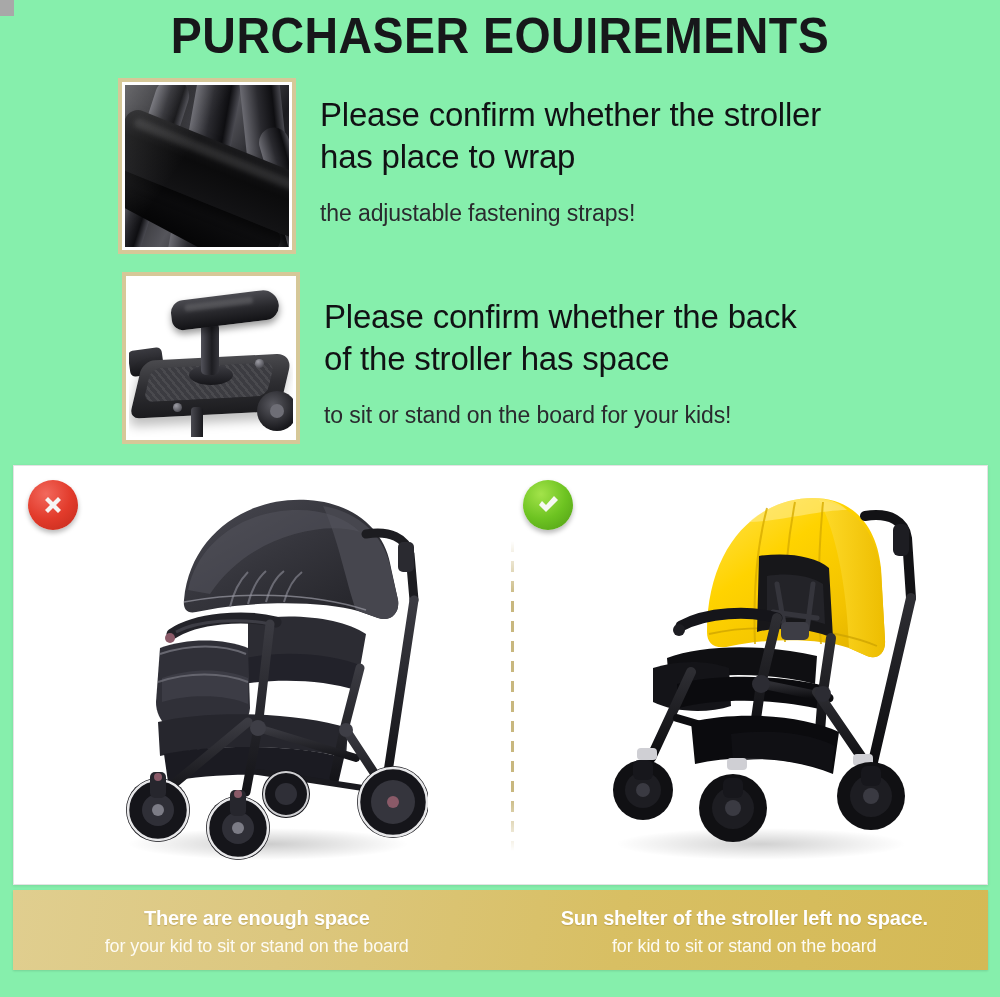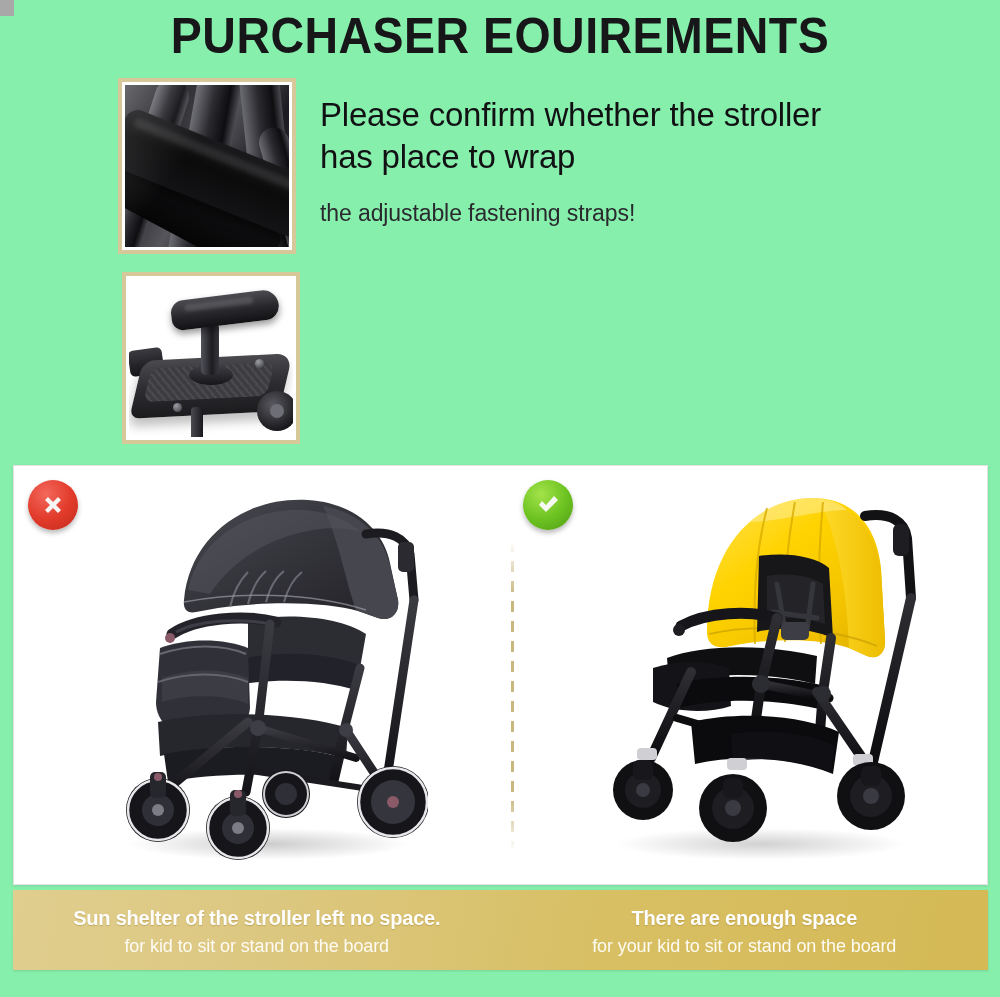--- a/index.html
+++ b/index.html
@@ -372,20 +372,25 @@
           <div class="postbase"></div>
           <div class="post"></div>
           <div class="saddle"></div>
           <div class="stem"></div>
           <div class="screw s1"></div>
           <div class="screw s2"></div>
         </div>
       </div>
     </div>
 
+    <div class="req-text">
+      <div class="req-head">Please confirm whether the back
+of the stroller has space</div>
+      <div class="req-sub">to sit or stand on the board for your kids!</div>
+    </div>
   </div>
 
   <div class="compare-card">
 
     <div class="badge bad">
       <svg width="28" height="28" viewBox="0 0 28 28" aria-hidden="true">
         <path d="M9 6 L14 11 L19 6 L22 9 L17 14 L22 19 L19 22 L14 17 L9 22 L6 19 L11 14 L6 9 Z" fill="#f6f6f4"></path>
       </svg>
     </div>
 
@@ -597,22 +602,22 @@
           <rect x="52" y="288" width="20" height="20" rx="6" fill="#17171c"></rect>
           <rect x="142" y="306" width="20" height="20" rx="6" fill="#17171c"></rect>
           <rect x="280" y="294" width="20" height="20" rx="6" fill="#17171c"></rect>
         </svg>
       </div>
     </div>
   </div>
 
   <div class="caption-bar">
     <div class="caption-col">
+      <div class="caption-main">There are enough space</div>
+      <div class="caption-sub">for your kid to sit or stand on the board</div>
+    </div>
+    <div class="caption-col">
       <div class="caption-main">Sun shelter of the stroller left no space.</div>
       <div class="caption-sub">for kid to sit or stand on the board</div>
     </div>
-    <div class="caption-col">
-      <div class="caption-main">There are enough space</div>
-      <div class="caption-sub">for your kid to sit or stand on the board</div>
-    </div>
   </div>
 
 </div>
 
 </body></html>

